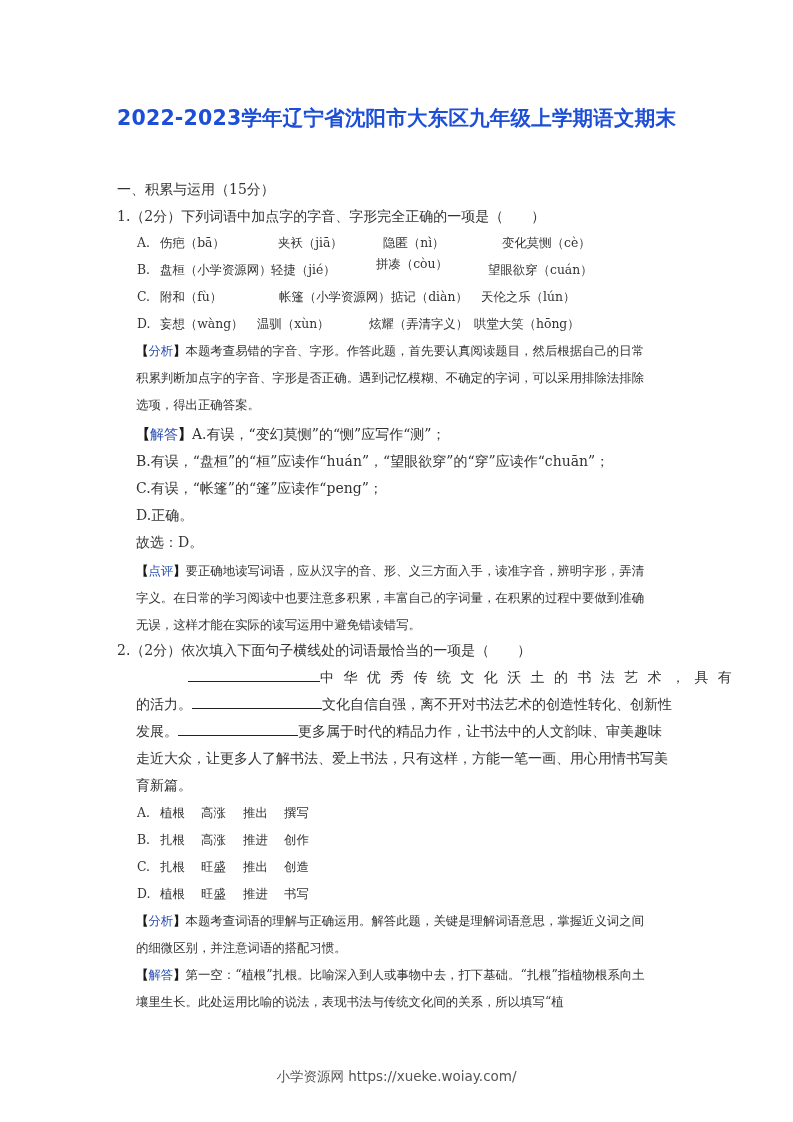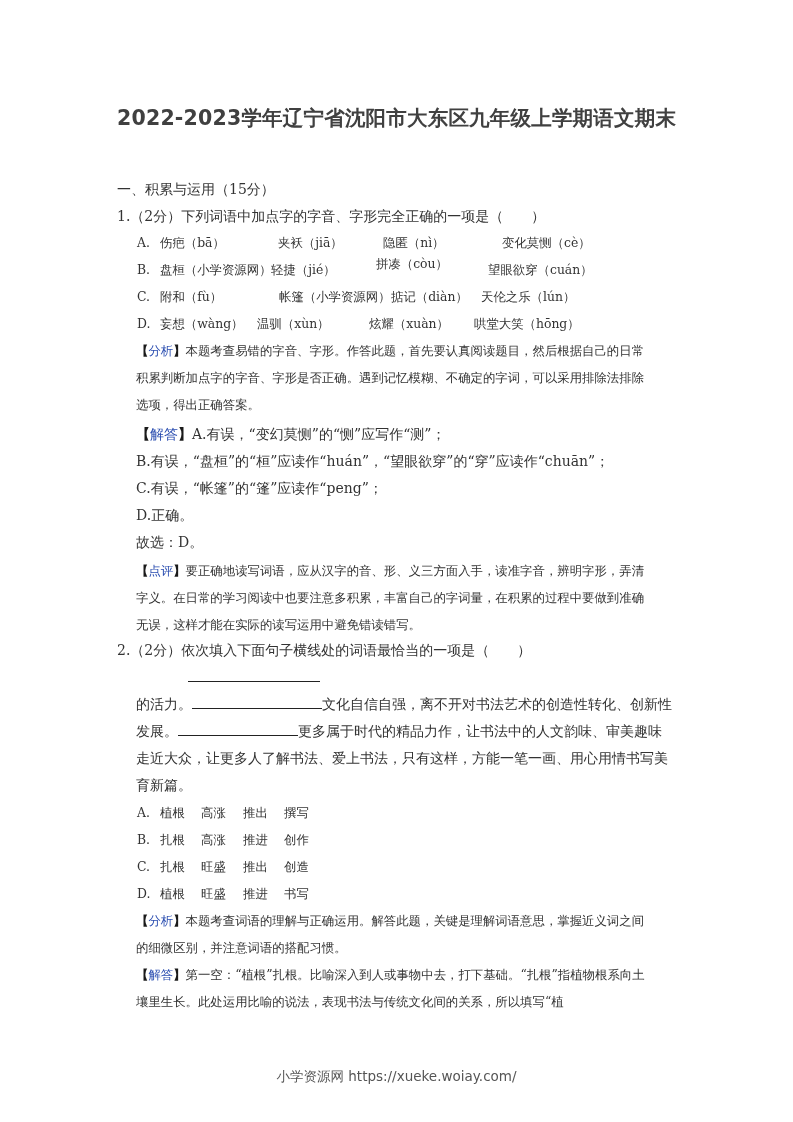--- a/index.html
+++ b/index.html
@@ -4,21 +4,21 @@
 <style>
   html, body { margin: 0; padding: 0; background: #ffffff; }
   body {
     width: 793px; height: 1122px; position: relative; overflow: hidden;
     font-family: "DejaVu Serif", "Liberation Serif", serif;
     color: #222;
   }
   .title {
     position: absolute; left: 117px; top: 95px; width: 580px;
     font-family: "DejaVu Sans", "Liberation Sans", sans-serif;
-    font-weight: bold; font-size: 20.5px; line-height: 46px; color: #404040;
+    font-weight: bold; font-size: 20.5px; line-height: 46px; color: #1d4ed8;
     letter-spacing: 0.2px;
   }
   .line {
     position: absolute; left: 0; white-space: nowrap;
     font-size: 14px; line-height: 16px; color: #333;
   }
   .indent1 { left: 117px; }
   .indent2 { left: 136px; }
   .opt { position: absolute; white-space: nowrap; font-size: 12.4px; line-height: 16px; color: #333; }
   .tag { color: #2a4db0; text-align: center; }
@@ -60,21 +60,21 @@
   <span class="opt" style="left:137px;top:289px">C.</span>
   <span class="opt" style="left:160px;top:289px">附和（fù）</span>
   <span class="opt" style="left:279px;top:289px">帐篷（小学资源网）</span>
   <span class="opt" style="left:391px;top:289px">掂记（diàn）</span>
   <span class="opt" style="left:481px;top:289px">天伦之乐（lún）</span>
 </div>
 <div>
   <span class="opt" style="left:137px;top:316px">D.</span>
   <span class="opt" style="left:160px;top:316px">妄想（wàng）</span>
   <span class="opt" style="left:257px;top:316px">温驯（xùn）</span>
-  <span class="opt" style="left:369px;top:316px">炫耀（xuàn）</span>
+  <span class="opt" style="left:369px;top:316px">炫耀（弄清字义）</span>
   <span class="opt" style="left:474px;top:316px">哄堂大笑（hōng）</span>
 </div>
 
 <div class="para" style="top:337px;text-indent:0">
   <span class="tag"><b>【</b><span>分析</span><b>】</b></span><span>本题考查易错的字音、字形。作答此题，首先要认真阅读题目，然后根据自己的日常积累判断加点字的字音、字形是否正确。遇到记忆模糊、不确定的字词，可以采用排除法排除选项，得出正确答案。</span>
 </div>
 
 <div class="line indent2" style="top:426px">
   <span class="tag"><b>【</b><span>解答</span><b>】</b></span><span>A.有误，“变幻莫恻”的“恻”应写作“测”；</span>
 </div>
@@ -83,21 +83,21 @@
 <div class="line indent2" style="top:507px">D.正确。</div>
 <div class="line indent2" style="top:534px">故选：D。</div>
 
 <div class="para" style="top:557px">
   <span class="tag"><b>【</b><span>点评</span><b>】</b></span><span>要正确地读写词语，应从汉字的音、形、义三方面入手，读准字音，辨明字形，弄清字义。在日常的学习阅读中也要注意多积累，丰富自己的字词量，在积累的过程中要做到准确无误，这样才能在实际的读写运用中避免错读错写。</span>
 </div>
 
 <div class="line indent1" style="top:642px">2.（2分）依次填入下面句子横线处的词语最恰当的一项是（　　）</div>
 
 <div class="line" style="left:188px;top:669px">
-  <span class="blank" style="width:132px"></span>
+  <span class="blank" style="width:132px"></span><span class="spaced">中华优秀传统文化沃土的书法艺术，具有</span>
 </div>
 <div class="line indent2" style="top:696px">
   <span>的活力。</span><span class="blank" style="width:130px"></span><span>文化自信自强，离不开对书法艺术的创造性转化、创新性</span>
 </div>
 <div class="line indent2" style="top:723px">
   <span>发展。</span><span class="blank" style="width:120px"></span><span>更多属于时代的精品力作，让书法中的人文韵味、审美趣味</span>
 </div>
 <div class="line indent2" style="top:750px">走近大众，让更多人了解书法、爱上书法，只有这样，方能一笔一画、用心用情书写美</div>
 <div class="line indent2" style="top:777px">育新篇。</div>
 

